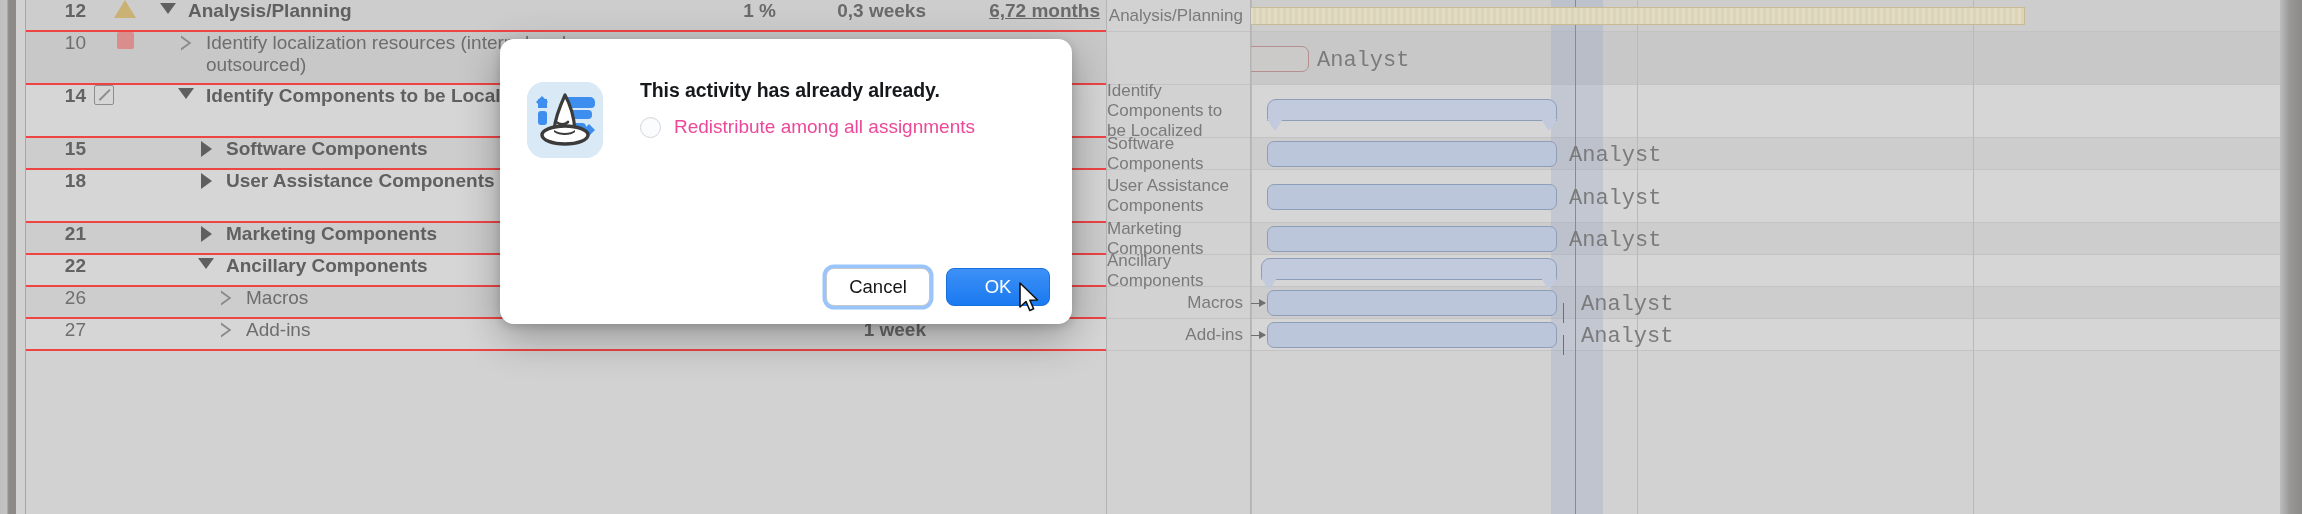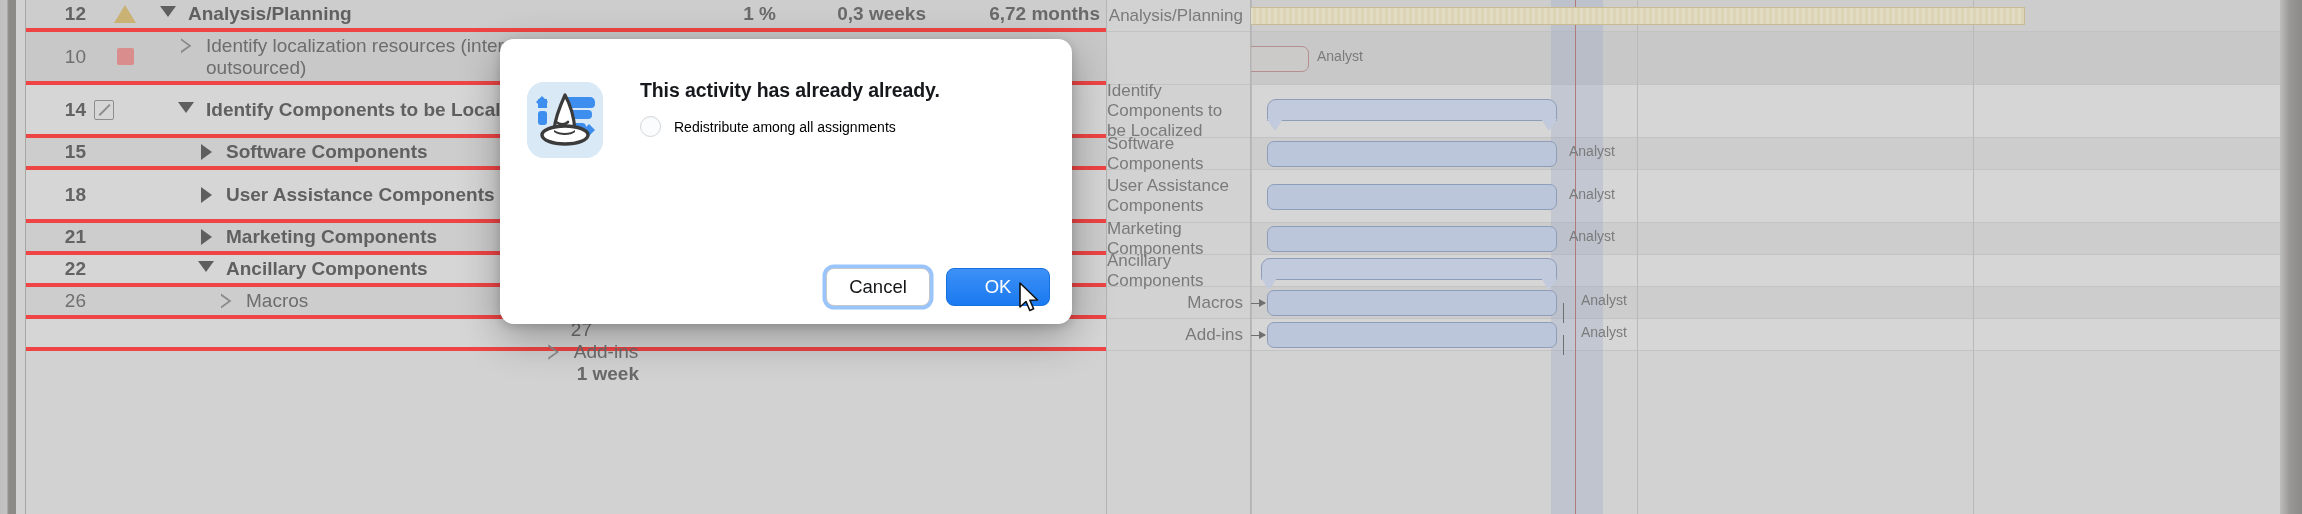--- a/index.html
+++ b/index.html
@@ -41,23 +41,23 @@
   
   .sheet {
     position: absolute;
     left: 26px; top: 0;
     width: 1080px;
     height: 514px;
   }
   .row {
     position: relative;
     box-sizing: border-box;
-    border-bottom: 4px solid #ef4444;
+    border-bottom: 2px solid #ef4444;
     display: flex;
-    align-items: center;
+    align-items: flex-start;
     background: #d6d6d6;
   }
   .row.alt { background: #cdcdcd; }
   .row.shade { background: #c8c8c8; }
 
   .cell-id {
     width: 60px;
     text-align: right;
     padding-right: 8px;
     font-size: 19px;
@@ -169,20 +169,21 @@
     padding-right: 4px;
   }
   .cell-dur2 {
     width: 170px;
     text-align: right;
     font-size: 19px;
     font-weight: bold;
     color: #6a6a6a;
     flex: 0 0 auto;
     padding-right: 6px;
+    text-decoration: underline;
   }
 
   
   .gantt-labels {
     position: absolute;
     left: 1106px; top: 0;
     width: 144px;
     height: 514px;
     border-left: 1px solid #b4b4b4;
   }
@@ -265,23 +266,24 @@
   .bar.phase-hatch {
     background: repeating-linear-gradient(90deg,#e3dcc4 0 3px,#ddd4b6 3px 6px);
   }
   .bar.open {
     background: rgba(210,205,200,0.35);
     border: 1px solid #b58f8f;
     border-radius: 7px;
   }
   .res-label {
     position: absolute;
-    font-size: 14px;
+    font-size: 22px;
     color: #7b7b7b;
     white-space: nowrap;
+    font-family: Liberation Mono, monospace;
   }
   .link-arrow {
     position: absolute;
     height: 1px;
     background: #6f6f6f;
   }
   .link-arrow::after {
     content: "";
     position: absolute;
     right: -1px; top: -4px;
@@ -366,22 +368,22 @@
   .radio.on::after {
     content: "";
     position: absolute;
     left: 50%; top: 50%;
     width: 8px; height: 8px;
     margin: -4px 0 0 -4px;
     border-radius: 50%;
     background: #fff;
   }
   .radio-label {
-    font-size: 14px;
-    color: #000000;
+    font-size: 19px;
+    color: #ec4899;
     white-space: nowrap;
   }
 
   .dlg-buttons {
     position: absolute;
     right: 22px;
     bottom: 18px;
     display: flex;
     align-items: center;
     gap: 16px;
@@ -529,21 +531,21 @@
         <div class="cell-name" style="padding-left: 58px;">
           <div class="disc">
             <div class="disc-right-open"></div>
           </div>
           <div class="name-text" style="padding-left: 8px;">Macros</div>
         </div>
         <div class="cell-pct"></div>
         <div class="cell-dur"></div>
         <div class="cell-dur2"></div>
       </div>
-      <div class="row" style="height: 32px; flex-direction: column;">
+      <div class="row" style="height: 32px;">
         <div class="cell-id">27</div>
         <div class="cell-mark"></div>
         <div class="cell-name" style="padding-left: 58px;">
           <div class="disc">
             <div class="disc-right-open"></div>
           </div>
           <div class="name-text" style="padding-left: 8px;">Add-ins</div>
         </div>
         <div class="cell-pct"></div>
         <div class="cell-dur">1 week</div>

